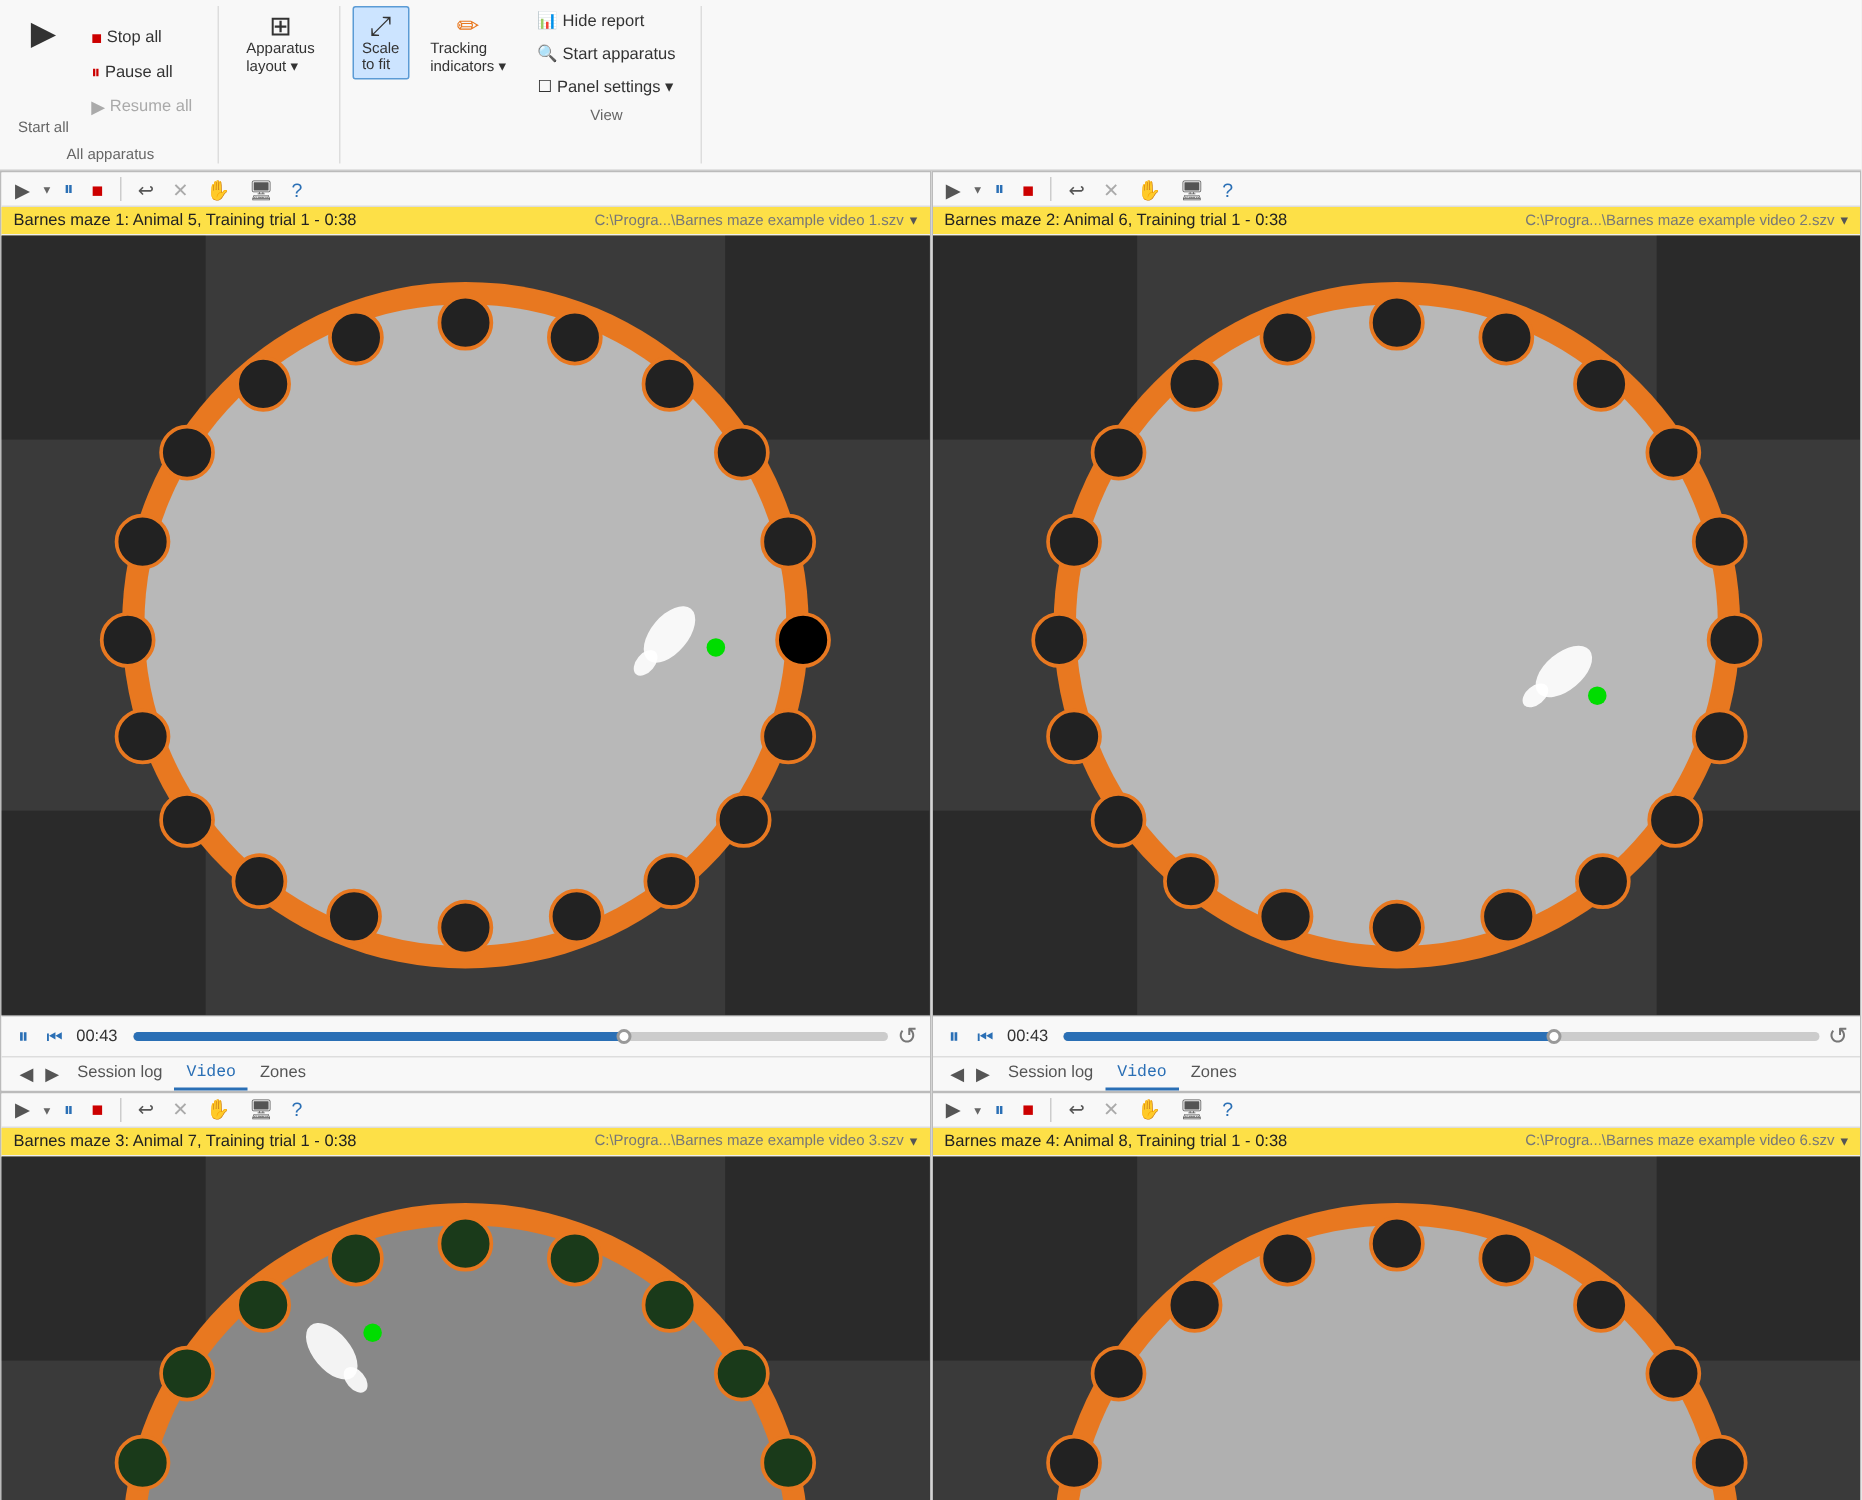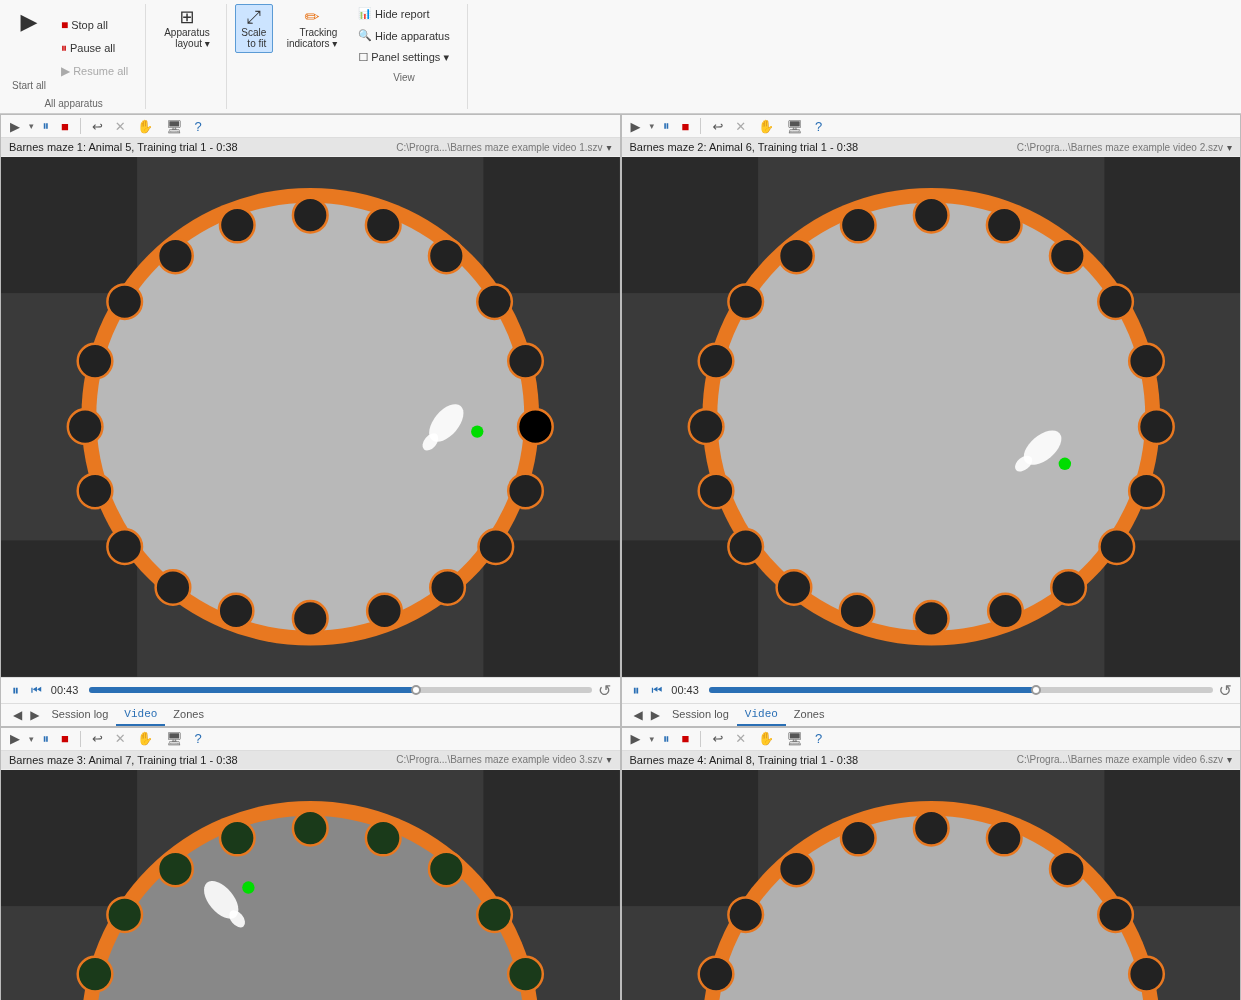--- a/index.html
+++ b/index.html
@@ -37,21 +37,21 @@
       border: 1px solid transparent;
       padding: 3px 5px;
       cursor: pointer;
       font-size: 10px;
       color: #333;
       min-width: 38px;
       border-radius: 2px;
     }
     .tb-btn.active { background: #cce4ff; border-color: #5b9bd5; }
     .tb-btn-icon { font-size: 18px; line-height: 1; }
-    .tb-btn-label { font-size: 10px; margin-top: 1px; text-align: right; }
+    .tb-btn-label { font-size: 10px; margin-top: 1px; text-align: left; }
     .tb-btn-small {
       display: flex;
       align-items: center;
       gap: 3px;
       background: none;
       border: 1px solid transparent;
       padding: 2px 6px;
       cursor: pointer;
       font-size: 11px;
       color: #333;
@@ -95,21 +95,21 @@
       padding: 1px 3px;
       border-radius: 2px;
     }
     .panel-tb-sep { width: 1px; height: 16px; background: #ccc; margin: 0 2px; }
 
     
     .panel-titlebar {
       display: flex;
       align-items: center;
       padding: 3px 8px;
-      background: #e5e5e5;
+      background: #fde047;
       border-bottom: 1px solid #eee;
       font-size: 11px;
       flex-shrink: 0;
     }
     .panel-title-text { font-weight: normal; color: #222; flex: 1; }
     .panel-title-path { color: #777; font-size: 10px; margin-left: 8px; }
     .panel-title-dropdown { font-size: 10px; color: #555; cursor: pointer; margin-left: 4px; }
 
     
     .video-area {
@@ -257,21 +257,21 @@
   </div>
 
   <div style="display:flex;flex-direction:column;align-items:center;border-right:1px solid #ddd;padding-right:10px;">
     <div style="display:flex;flex-direction:column;gap:3px;">
       <button class="tb-btn-small">
         <span style="color:#c00;font-size:11px;">📊</span>
         <span>Hide report</span>
       </button>
       <button class="tb-btn-small">
         <span style="color:#c00;font-size:11px;">🔍</span>
-        <span>Hide apparatus</span>
+        <span>Start apparatus</span>
       </button>
       <button class="tb-btn-small">
         <span style="font-size:11px;">☐</span>
         <span>Panel settings ▾</span>
       </button>
     </div>
     <span class="toolbar-group-label">View</span>
   </div>
 </div>
 

